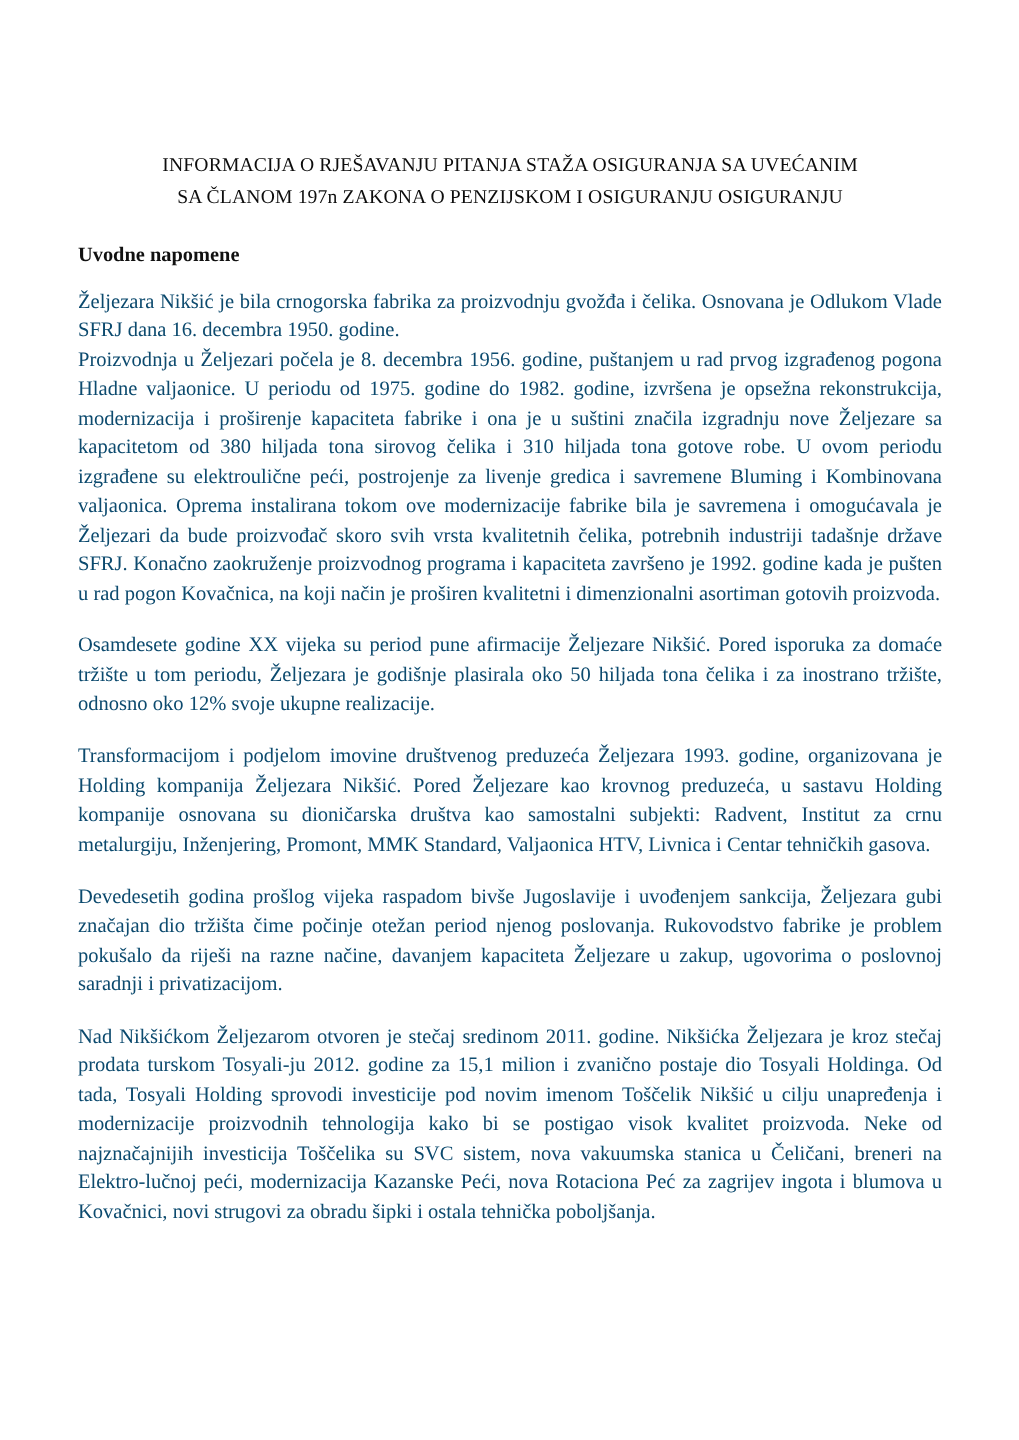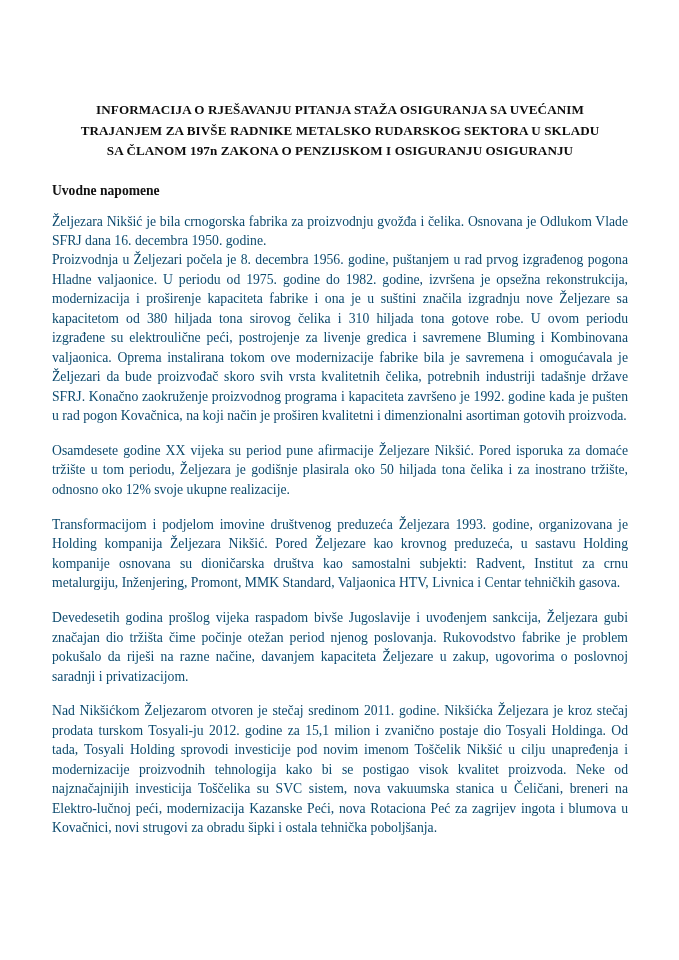--- a/index.html
+++ b/index.html
@@ -19,21 +19,21 @@
     position: relative;
     width: 679px;
     height: 960px;
     background: #ffffff;
     box-sizing: border-box;
     padding: 100px 51px 0 52px;
   }
   .doc-title {
     margin: 0 0 0 0;
     font-size: 13.1px;
-    font-weight: bold;
+    font-weight: normal;
     line-height: 20.5px;
     text-align: center;
     letter-spacing: 0.1px;
     color: #0d0d0d;
   }
   .doc-title .tline {
     display: block;
     white-space: nowrap;
   }
   .section-heading {
@@ -62,21 +62,20 @@
     margin-bottom: 0;
   }
 </style>
 </head>
 <body>
 
 <div class="page">
 
   <h1 class="doc-title">
     <span class="tline">INFORMACIJA O RJEŠAVANJU PITANJA STAŽA OSIGURANJA SA UVEĆANIM</span>
-    <span class="tline">TRAJANJEM ZA BIVŠE RADNIKE METALSKO RUDARSKOG SEKTORA U SKLADU</span>
     <span class="tline">SA ČLANOM 197n ZAKONA O PENZIJSKOM I OSIGURANJU OSIGURANJU</span>
   </h1>
 
   <h2 class="section-heading">
     <span class="u">Uvodne napomene</span>
   </h2>
 
   <p class="body-par tight">Željezara Nikšić je bila crnogorska fabrika za proizvodnju gvožđa i čelika. Osnovana je Odlukom Vlade SFRJ dana 16. decembra 1950. godine.</p>
   <p class="body-par">Proizvodnja u Željezari počela je 8. decembra 1956. godine, puštanjem u rad prvog izgrađenog pogona Hladne valjaonice. U periodu od 1975. godine do 1982. godine, izvršena je opsežna rekonstrukcija, modernizacija i proširenje kapaciteta fabrike i ona je u suštini značila izgradnju nove Željezare sa kapacitetom od 380 hiljada tona sirovog čelika i 310 hiljada tona gotove robe. U ovom periodu izgrađene su elektroulične peći, postrojenje za livenje gredica i savremene Bluming i Kombinovana valjaonica. Oprema instalirana tokom ove modernizacije fabrike bila je savremena i omogućavala je Željezari da bude proizvođač skoro svih vrsta kvalitetnih čelika, potrebnih industriji tadašnje države SFRJ. Konačno zaokruženje proizvodnog programa i kapaciteta završeno je 1992. godine kada je pušten u rad pogon Kovačnica, na koji način je proširen kvalitetni i dimenzionalni asortiman gotovih proizvoda.</p>
   <p class="body-par">Osamdesete godine XX vijeka su period pune afirmacije Željezare Nikšić. Pored isporuka za domaće tržište u tom periodu, Željezara je godišnje plasirala oko 50 hiljada tona čelika i za inostrano tržište, odnosno oko 12% svoje ukupne realizacije.</p>

